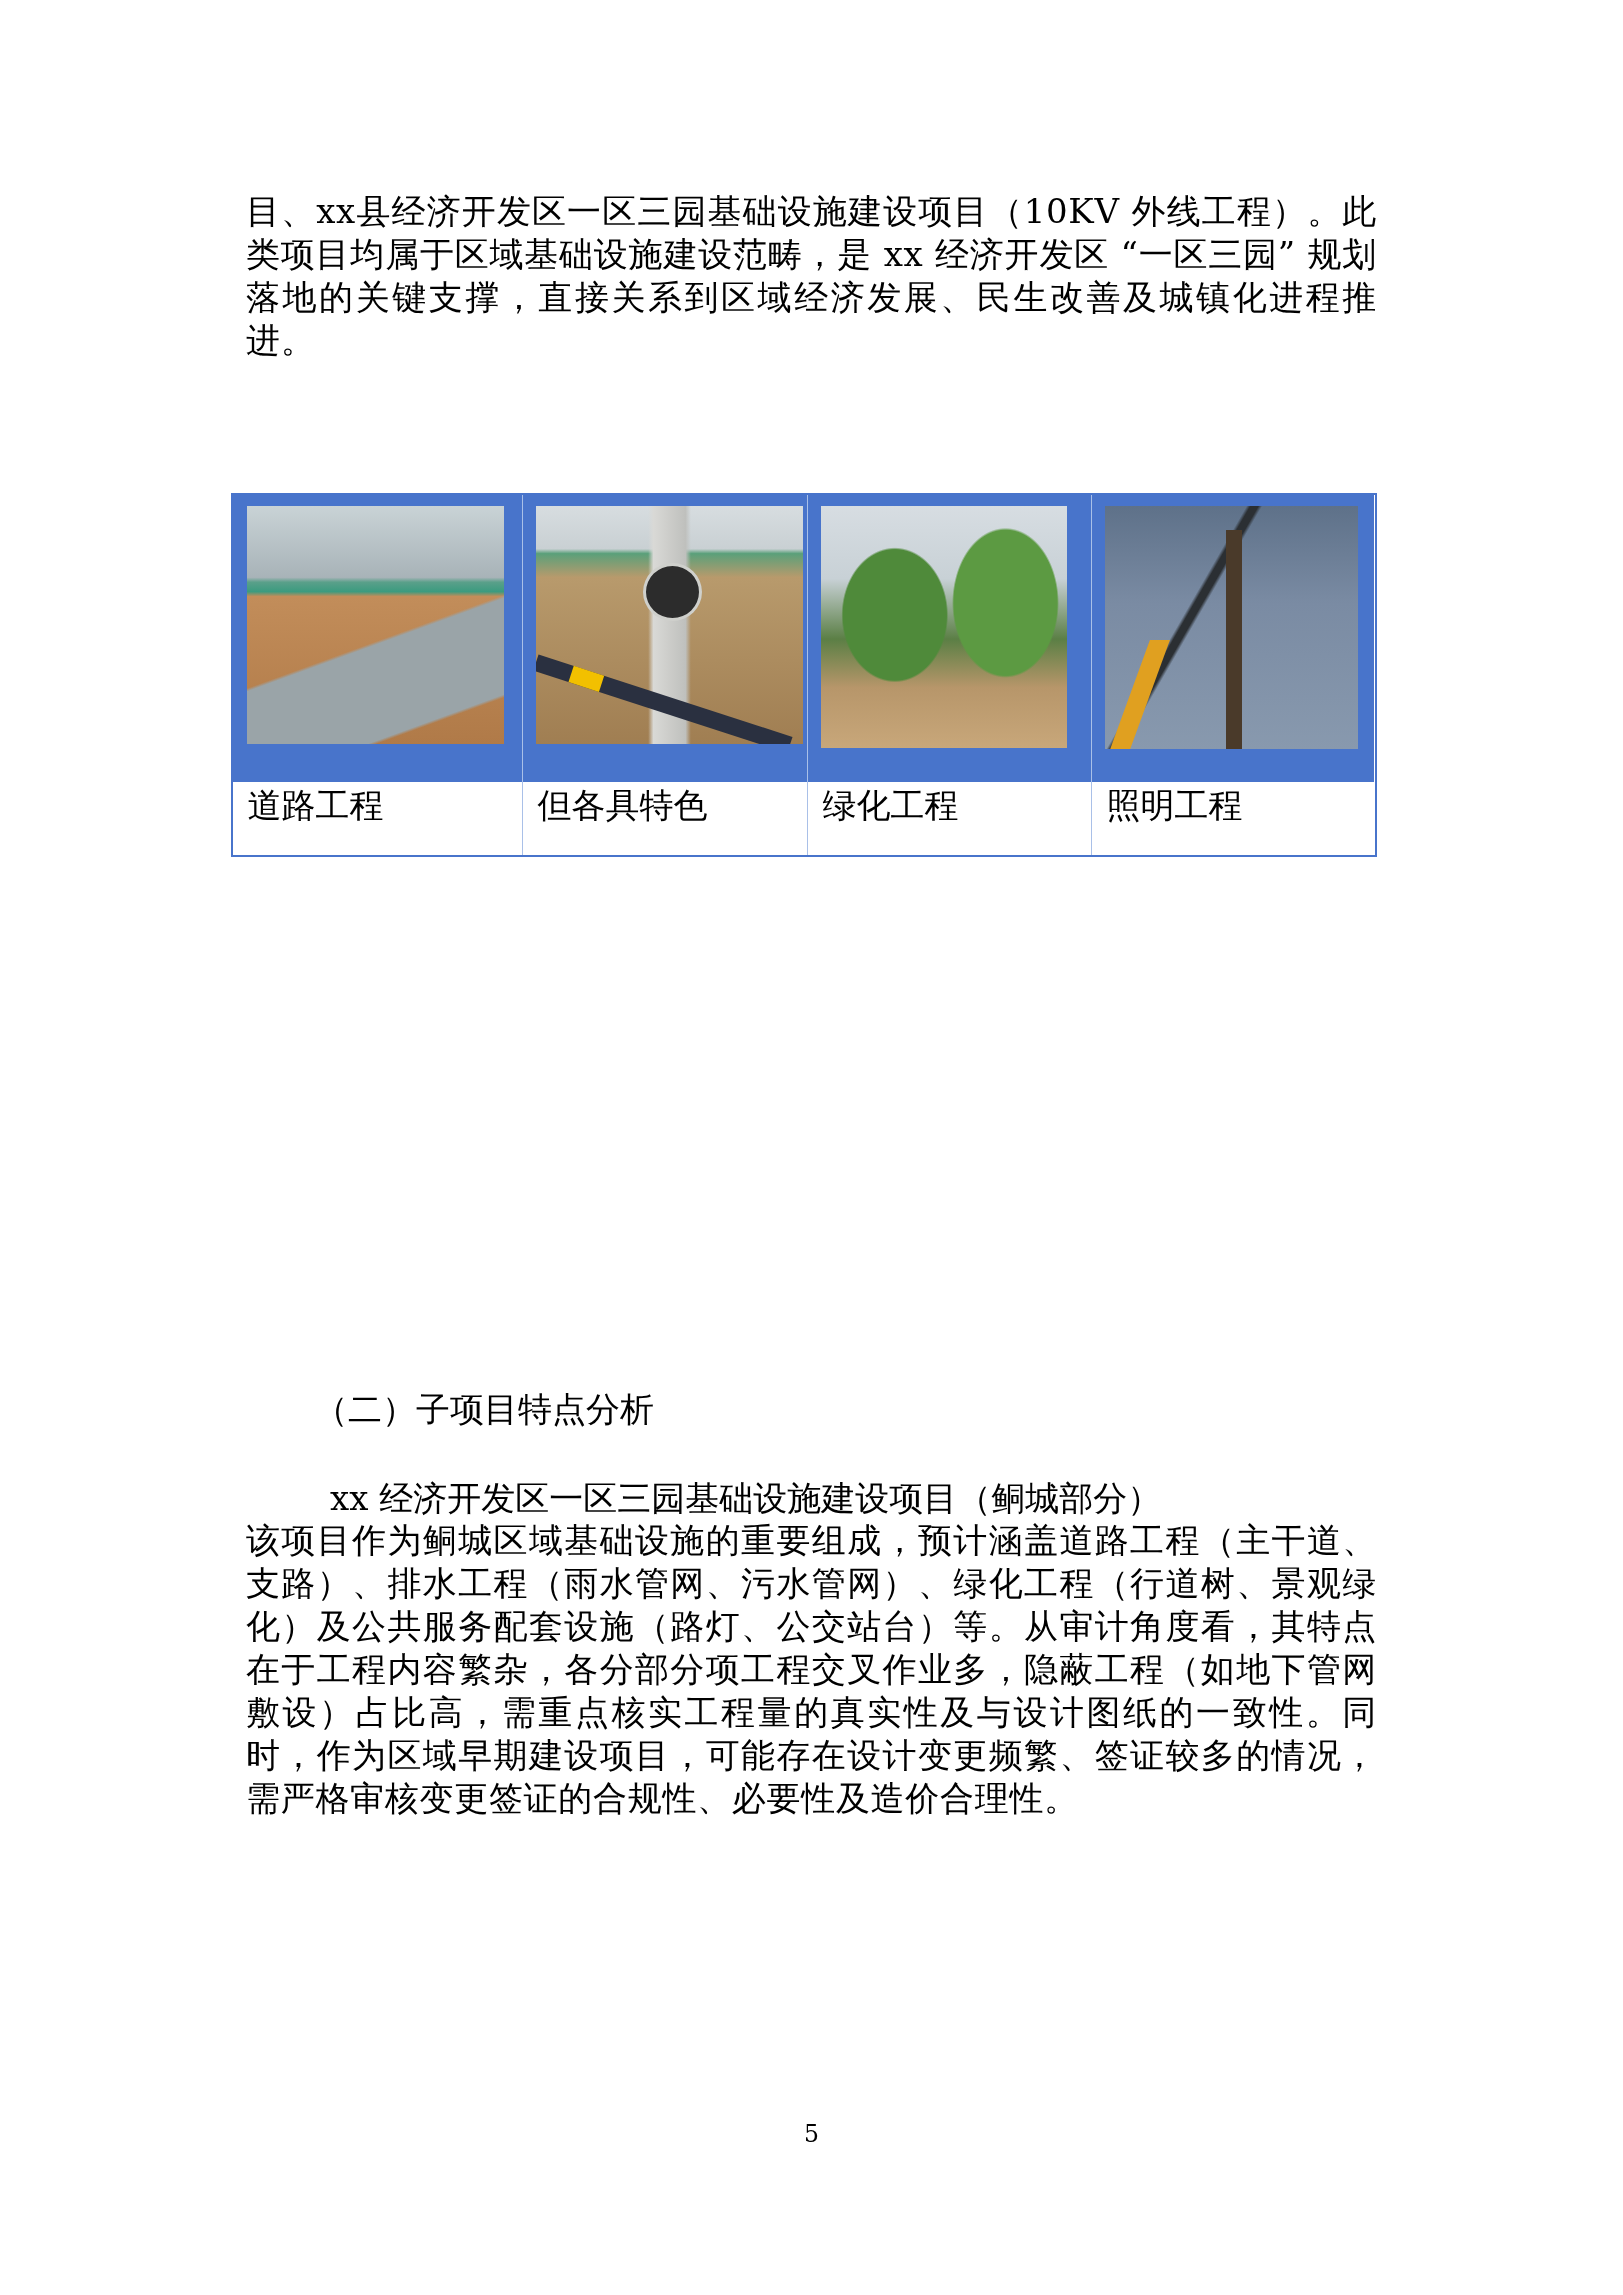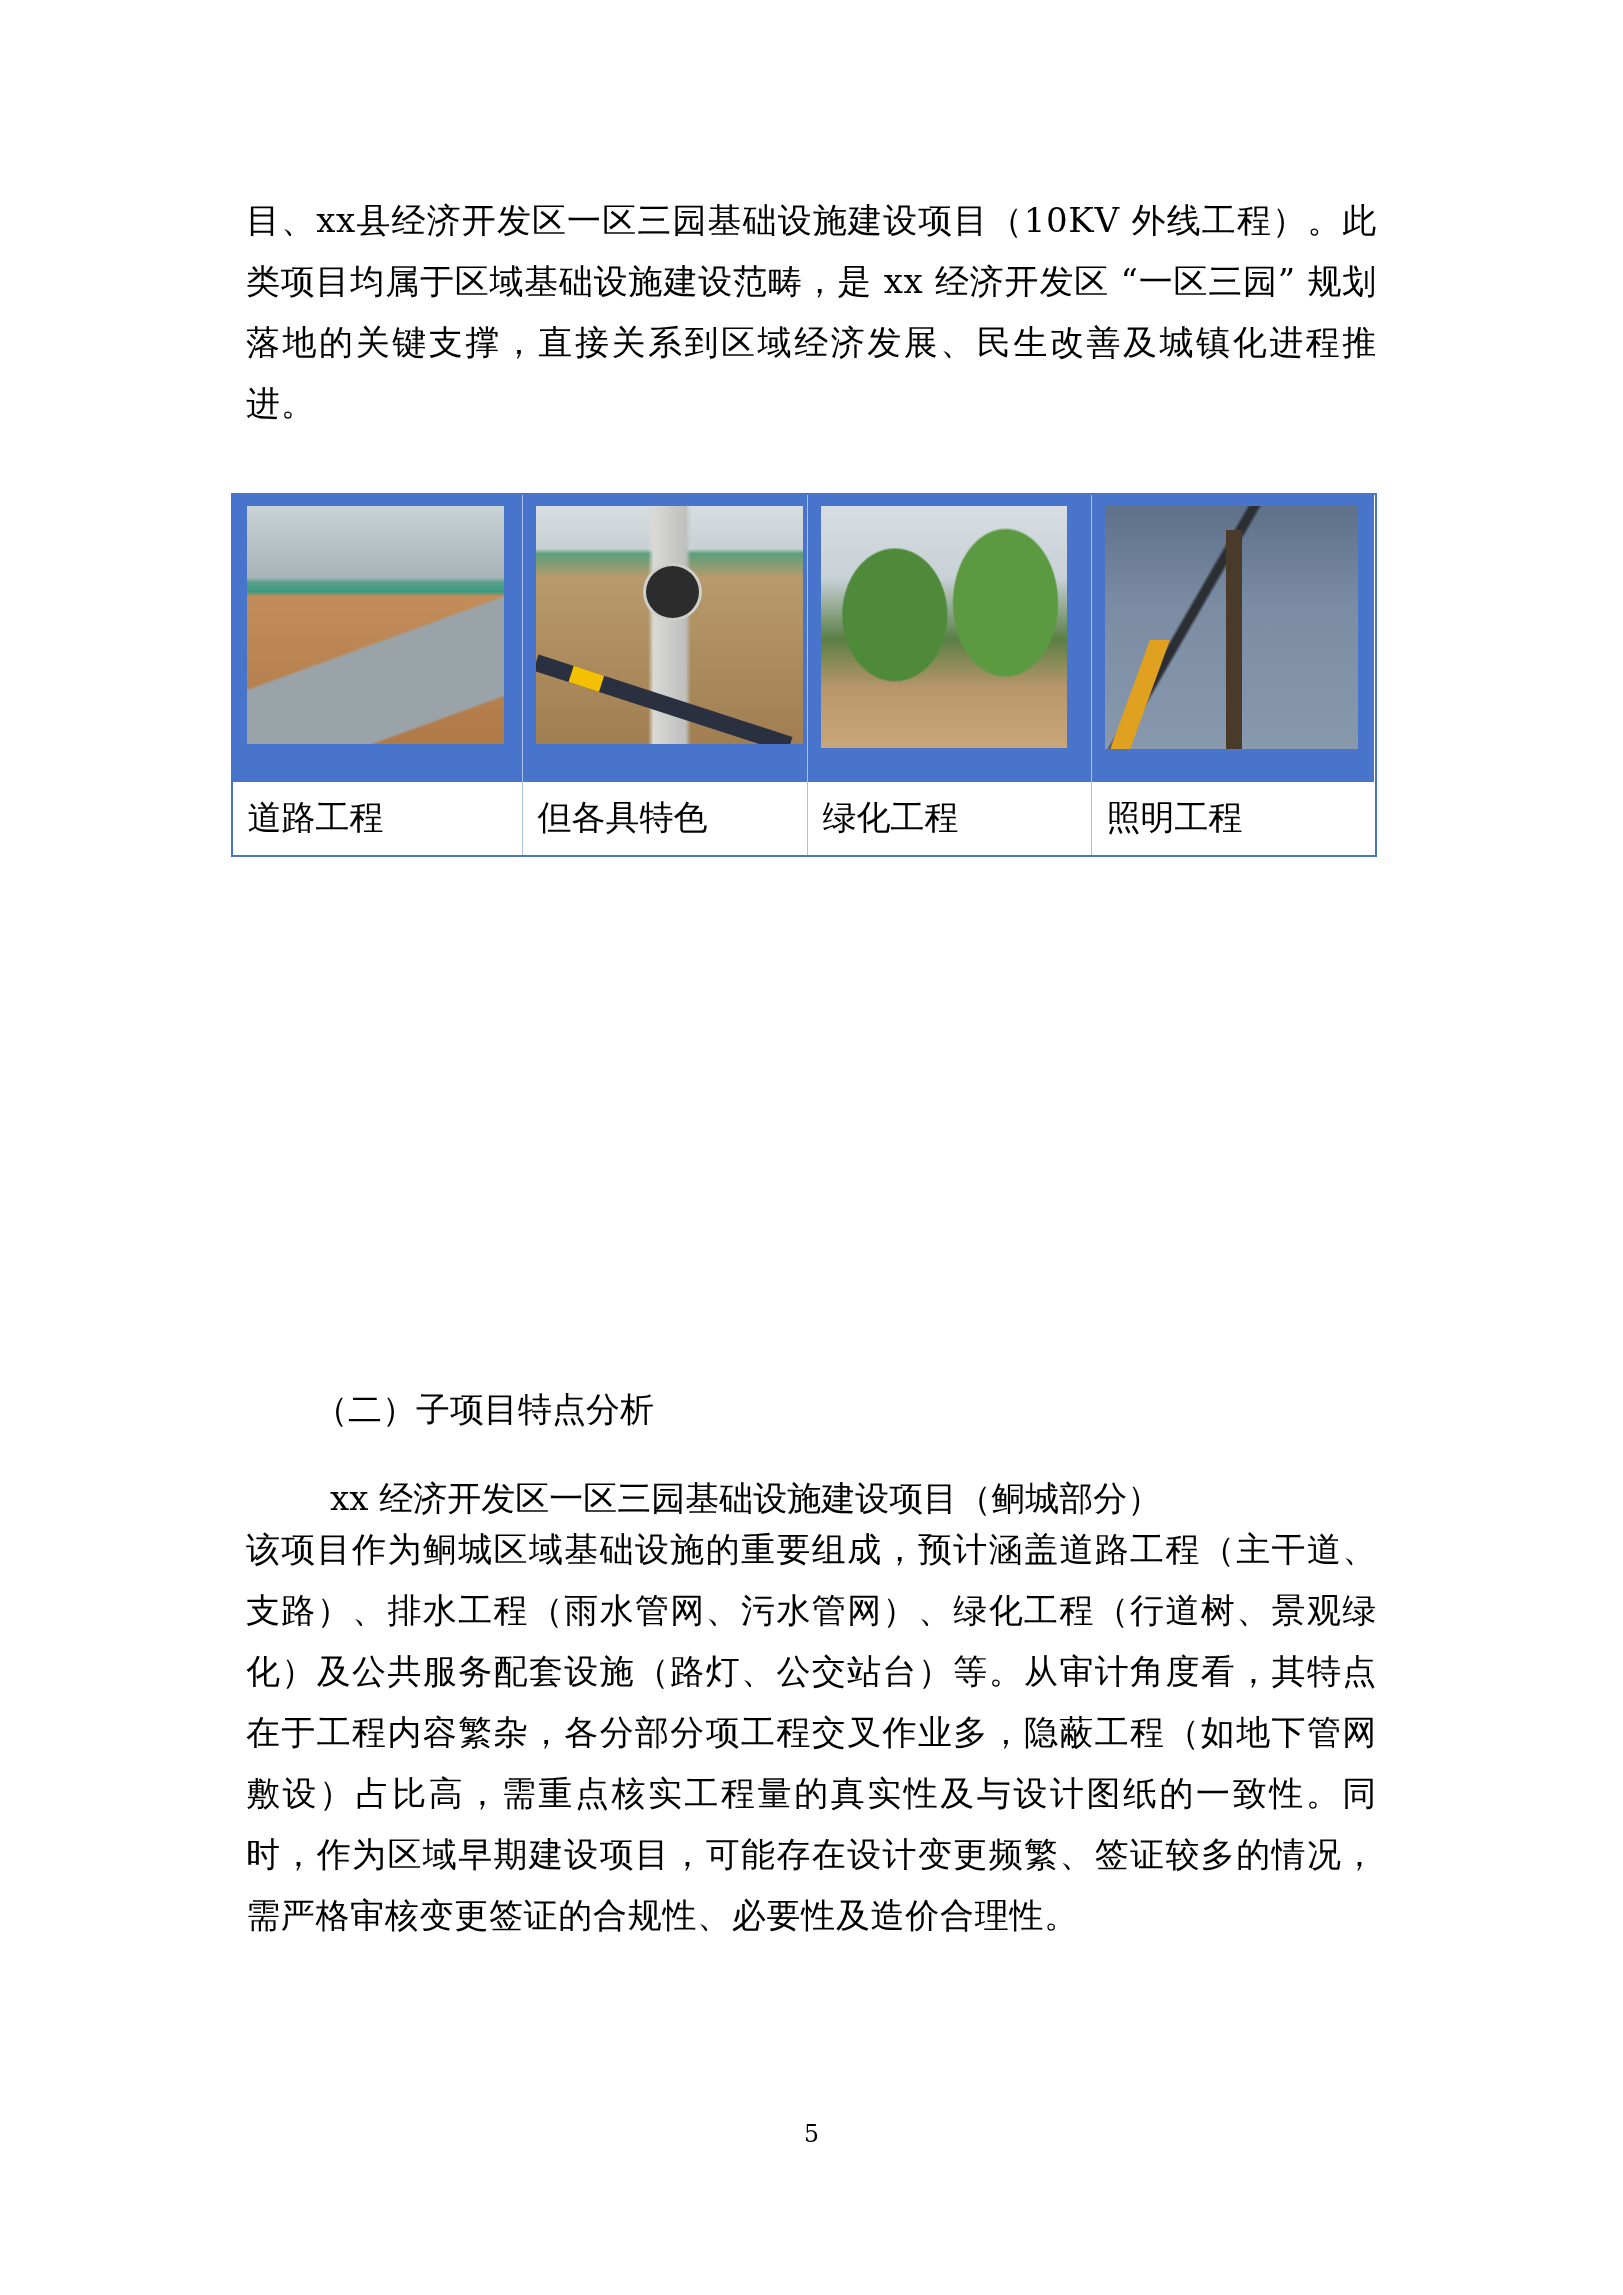--- a/index.html
+++ b/index.html
@@ -1,35 +1,35 @@
 <!DOCTYPE html>
 <html style="font-size:10.5px"><head>
 <meta charset="utf-8">
 <style>
   html, body { margin: 0; padding: 0; background: #ffffff; }
   body { width: 1623px; height: 2295px; position: relative; overflow: hidden;
          font-family: "DejaVu Serif", "Liberation Serif", serif; color: #000; }
   .page { position: absolute; left: 0; top: 0; width: 1623px; height: 2295px; }
   .para { position: absolute; left: 246px; width: 1131px; font-size: 34px;
-          line-height: 61px; letter-spacing: 0.7px; margin: 0; text-align: justify; }
+          line-height: 43px; letter-spacing: 0.7px; margin: 0; text-align: justify; }
   .p1 { top: 190px; }
   .p2 { top: 855px; text-indent: 68px; }
   .h2 { position: absolute; left: 314px; top: 1373px; font-size: 34px; line-height: 73px; margin: 0; font-family: Liberation Serif, serif; }
   .h3 { position: absolute; left: 314px; top: 1446px; font-size: 34px; line-height: 73px; margin: 16px; }
   .p3 { top: 1519px; }
   .pagenum { position: absolute; left: 795px; top: 2120px; width: 33px; text-align: center;
              font-size: 23.6px; }
 
   .photo-table { position: absolute; left: 231px; top: 493px; width: 1146px; height: 364px;
                  border: 2.6px solid #4874cb; box-sizing: border-box; display: flex; }
   .col { position: relative; height: 100%; border-right: 1.3px solid #a9c0e8; box-sizing: border-box; }
   .col:last-child { border-right: none; }
   .col .band { position: absolute; left: 0; right: 0; top: 0; height: 287px; background: #4874cb; }
   .col .photo { position: absolute; top: 11px; height: 238px; overflow: hidden; }
-  .col .caption { position: absolute; top: 296px; left: 14.4px; font-size: 34px; line-height: 52px; text-align: right; }
+  .col .caption { position: absolute; top: 284px; left: 14.4px; font-size: 34px; line-height: 52px; text-align: right; }
 
   .ph-road { background:
       linear-gradient(160deg, transparent 55%, #9aa4a8 56%, #9aa4a8 85%, transparent 86%),
       linear-gradient(180deg, #c9d3d6 0%, #a8b3b8 30%, #5aa08a 32%, #3b9b7f 36%, #c28d5a 38%, #b07a48 100%); }
   .ph-pipe { background:
       linear-gradient(90deg, transparent 42%, #d9d9d6 44%, #bfc0bd 56%, transparent 58%),
       linear-gradient(180deg, #d7dde0 0%, #c9d0d3 18%, #5aa07a 20%, #b89a6c 30%, #a07e52 100%); }
   .ph-green { background:
       radial-gradient(ellipse 35% 45% at 30% 45%, #4f8a3a 0%, #4f8a3a 60%, transparent 62%),
       radial-gradient(ellipse 35% 50% at 75% 40%, #5c9a42 0%, #5c9a42 60%, transparent 62%),

